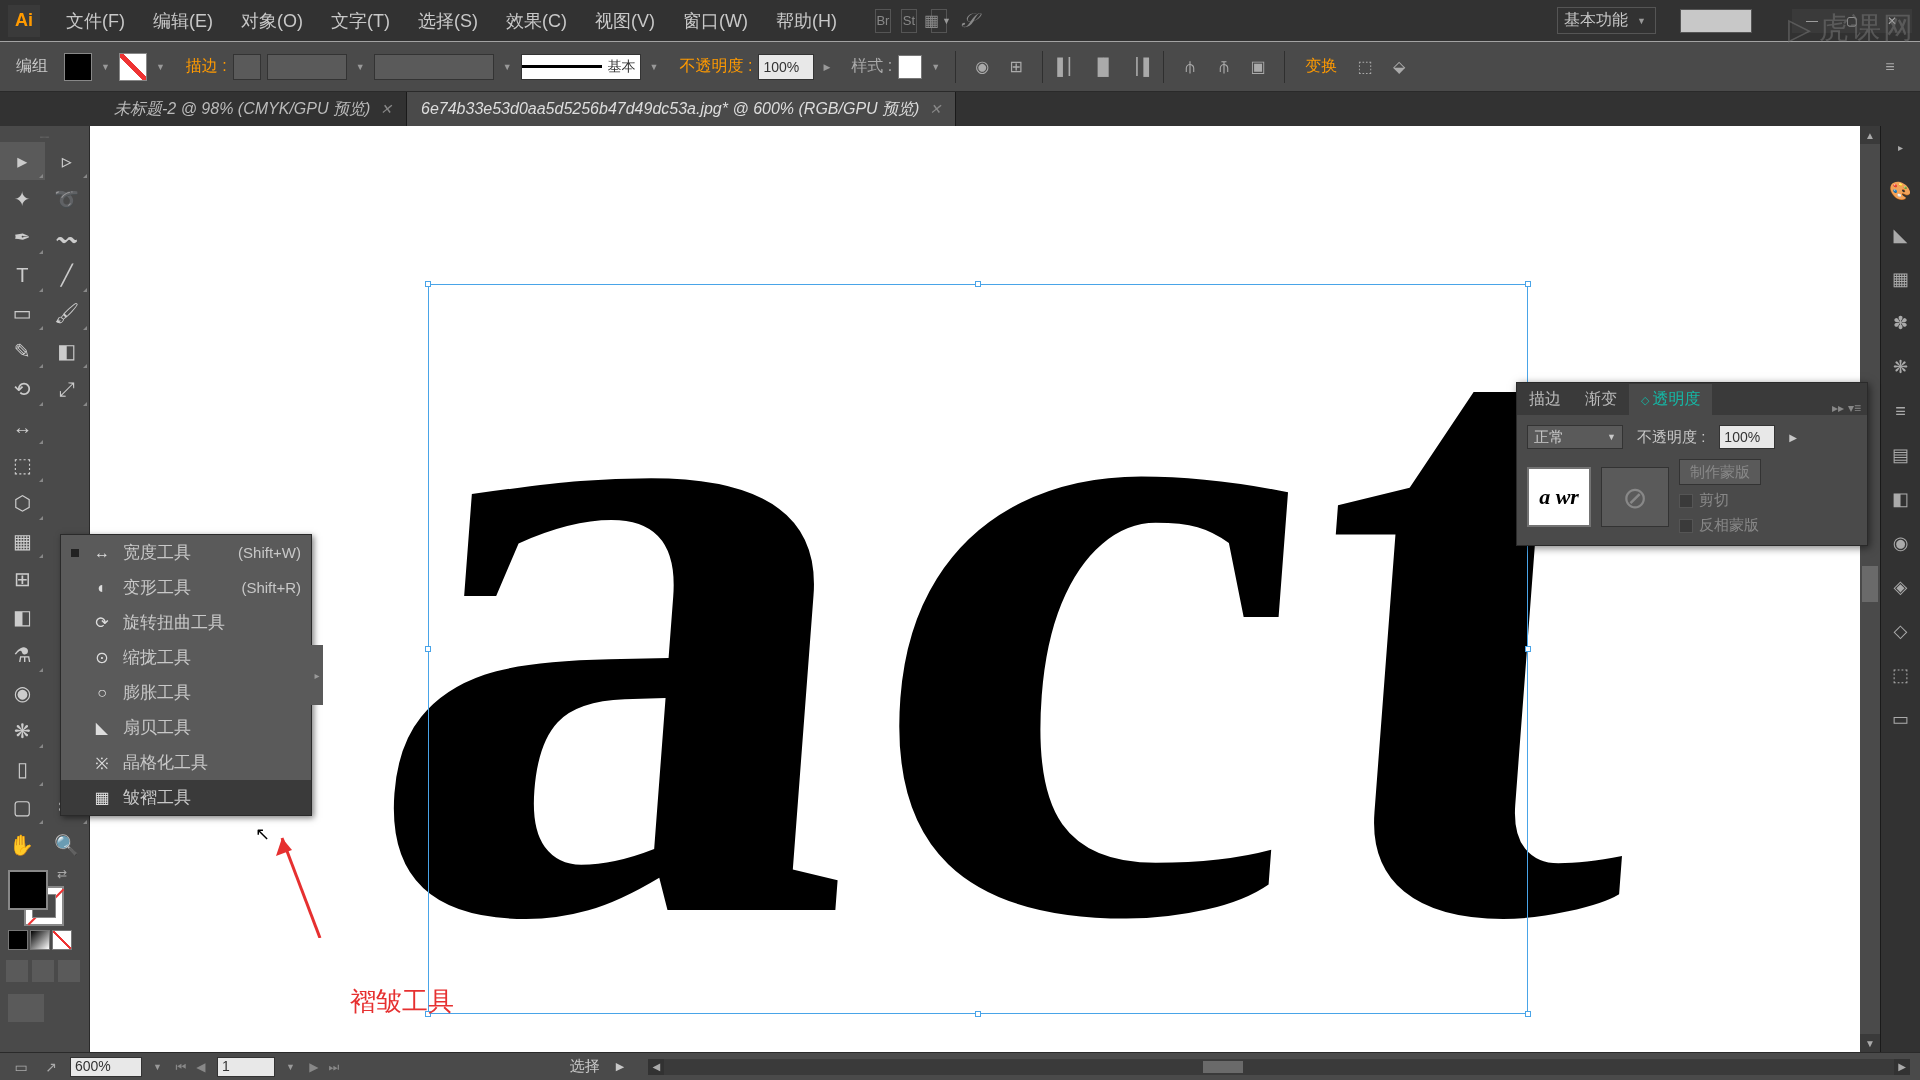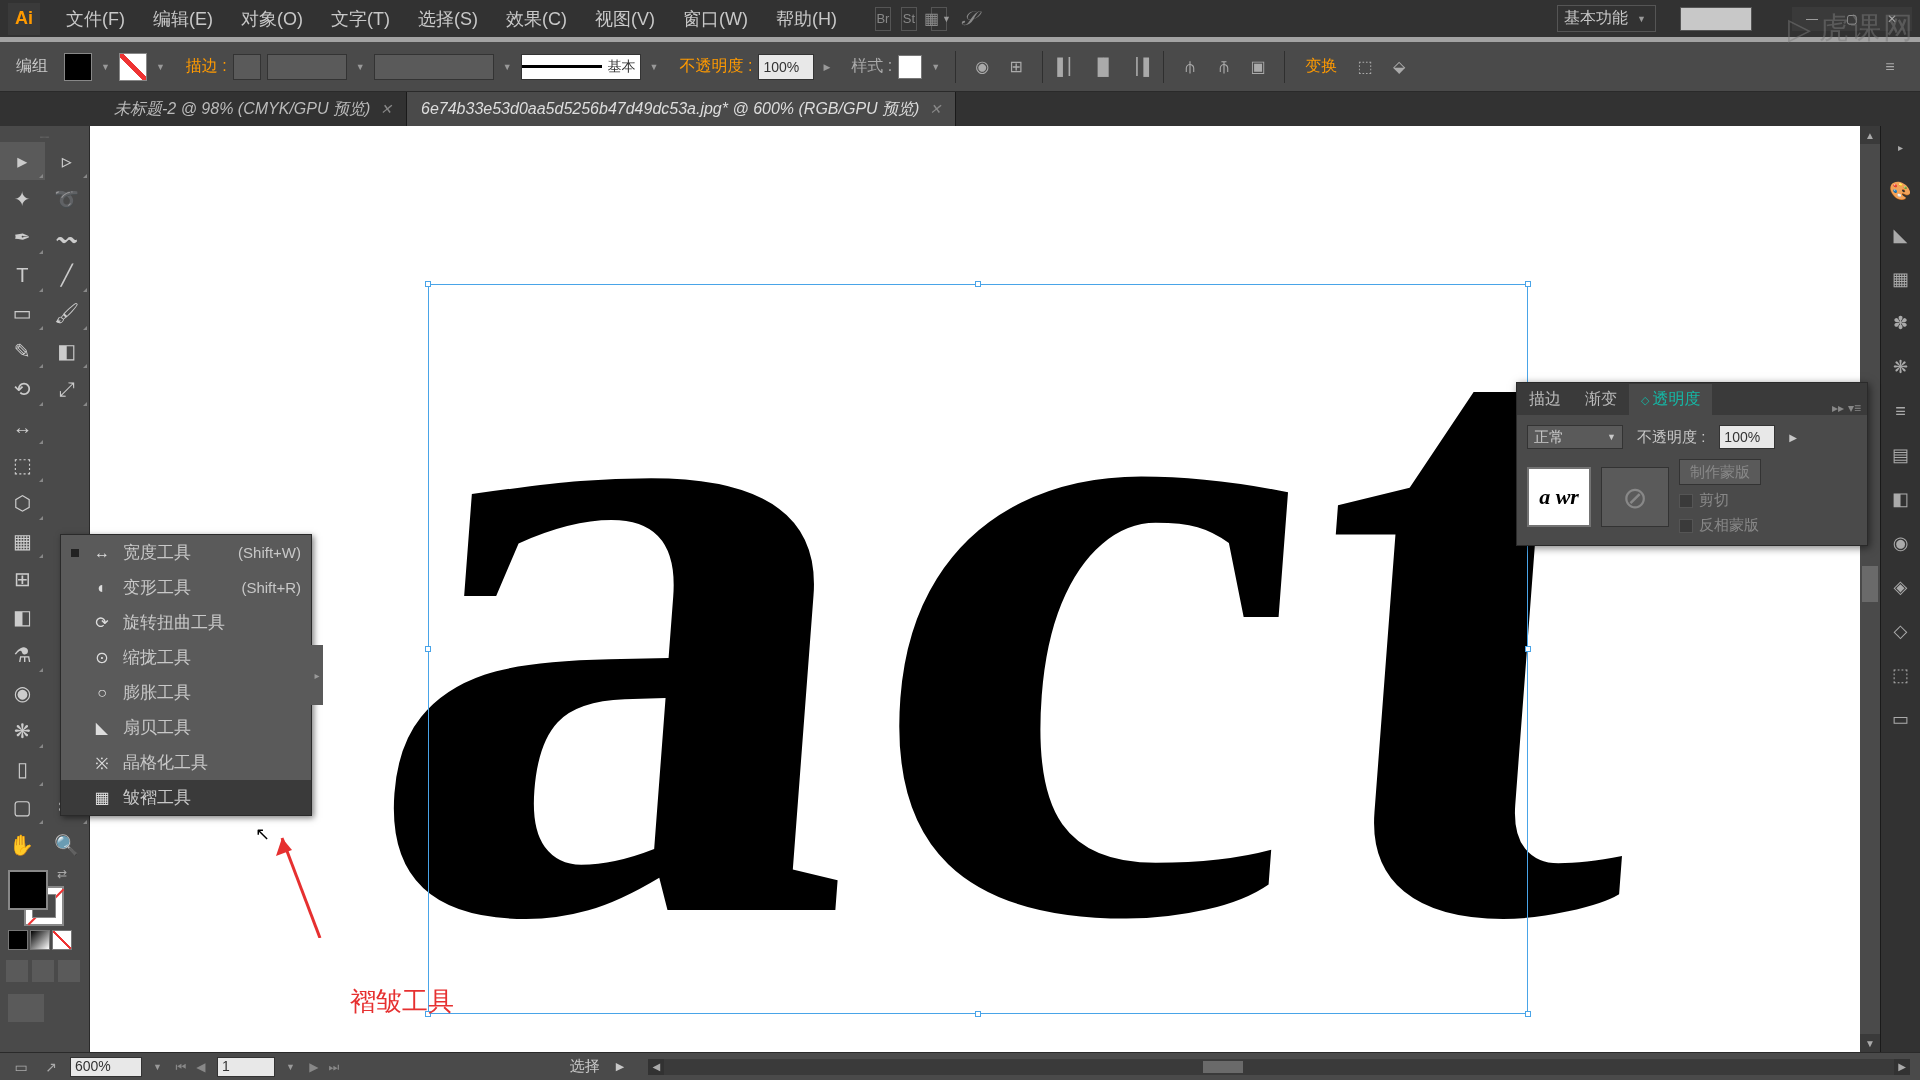--- a/index.html
+++ b/index.html
@@ -1,20 +1,20 @@
 <!DOCTYPE html>
 <html><head>
 <meta charset="utf-8">
 <style>
 * { margin: 0; padding: 0; box-sizing: border-box; font-family: "Microsoft YaHei", sans-serif; }
 body { background: #323232; color: #c8c8c8; overflow: hidden; width: 1920px; height: 1080px; transform-origin: top left; }
 .app { width: 100%; height: 100%; display: flex; flex-direction: column; background: #4a4a4a; }
 
 
-.menubar { height: 42px; background: #323232; display: flex; align-items: center; padding: 0 8px; border-bottom: 5px solid #a3a3a3; }
+.menubar { height: 42px; background: #323232; display: flex; align-items: center; padding: 0 8px; border-bottom: 1px solid #a3a3a3; }
 .app-logo { width: 32px; height: 32px; background: #3a3a3a; color: #ff9a00; font-weight: bold; display: flex; align-items: center; justify-content: center; font-size: 18px; margin-right: 12px; }
 .menu-item { padding: 4px 14px; font-size: 18px; cursor: pointer; }
 .menubar-right { margin-left: auto; display: flex; align-items: center; gap: 24px; }
 .mbar-btn { width: 16px; height: 24px; border: 1px solid #555; display: flex; align-items: center; justify-content: center; font-size: 13px; color: #888; }
 .workspace-label { font-size: 16px; padding-right: 6px; }
 .workspace-dd { display: flex; align-items: center; border: 1px solid #555; padding: 2px 6px; }
 .search-box { width: 72px; height: 24px; background: #c8c8c8; border: 1px solid #555; }
 .watermark { position: absolute; right: 5px; top: 8px; color: #7a7a7a; font-size: 30px; display: flex; align-items: center; gap: 6px; opacity: 0.5; letter-spacing: 2px; }
 .win-controls { display: flex; gap: 0; margin-left: 16px; }
 .win-btn { width: 40px; height: 24px; background: #3a3a3a; color: #aaa; display: flex; align-items: center; justify-content: center; font-size: 12px; }

